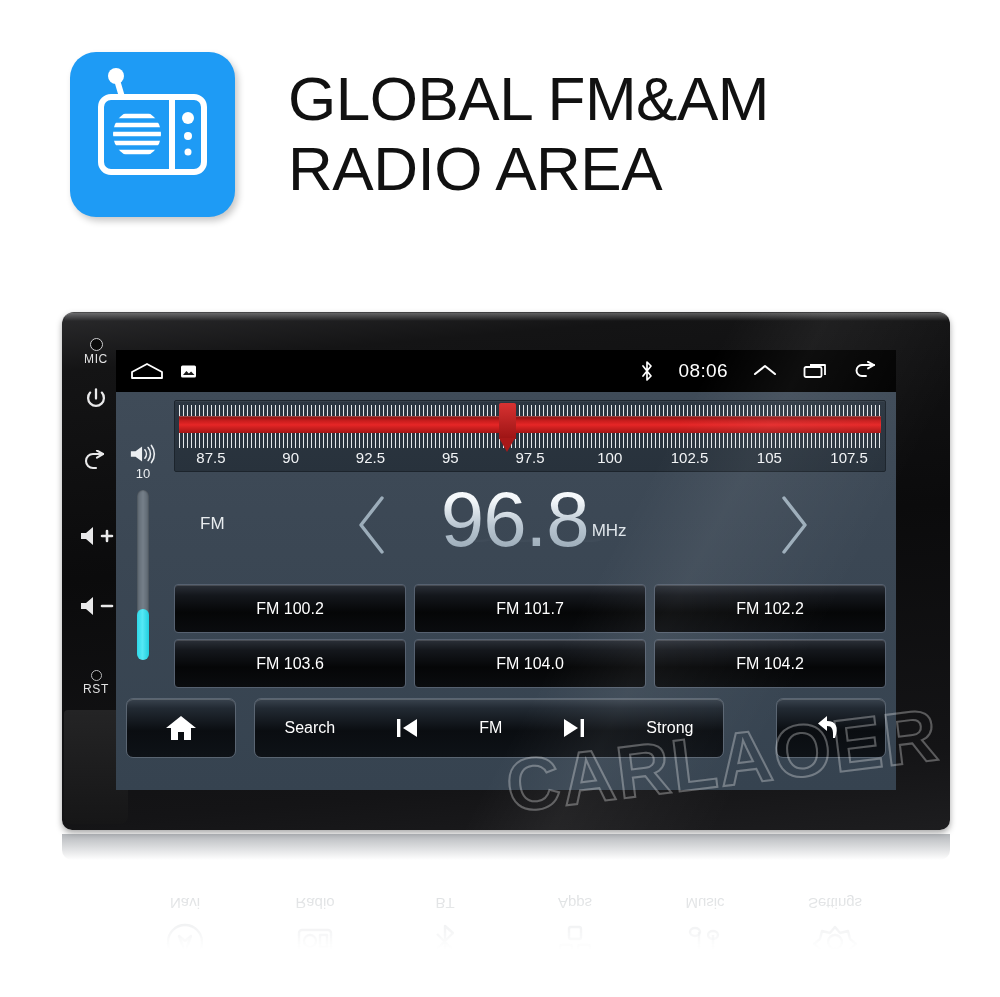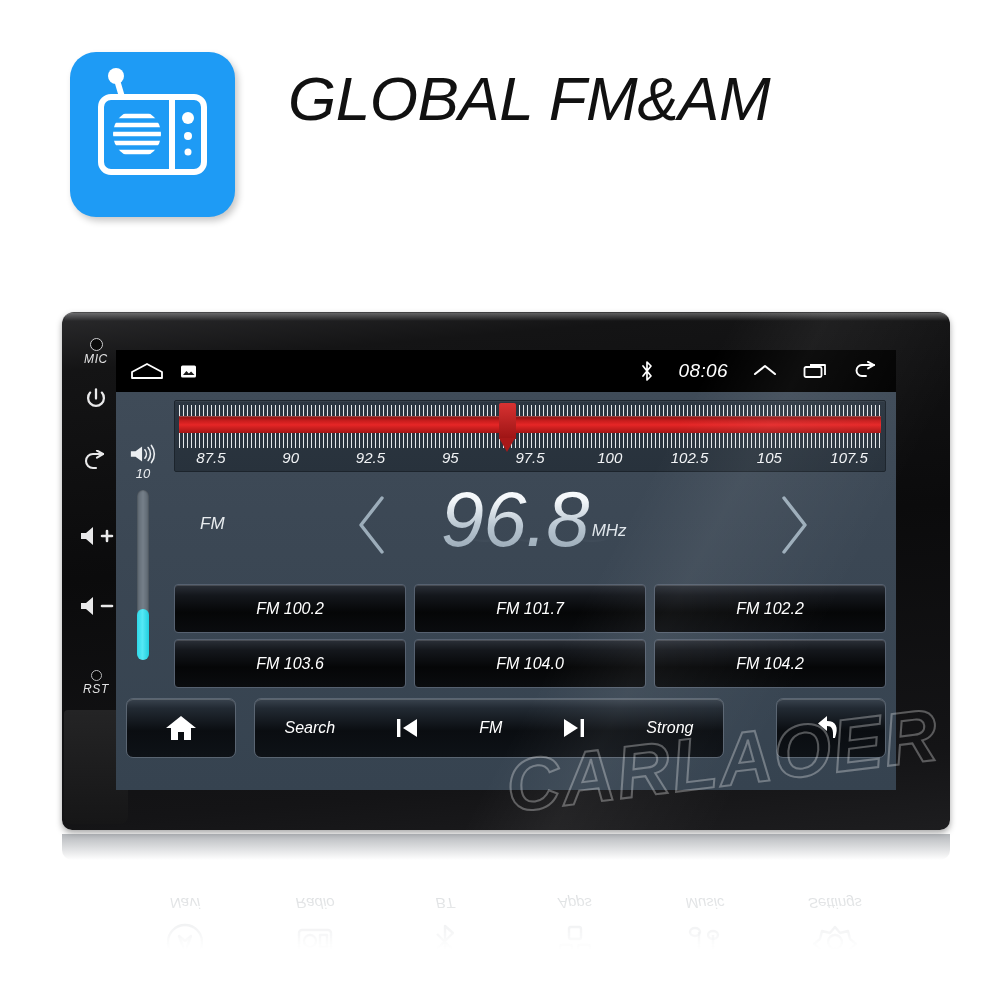--- a/index.html
+++ b/index.html
@@ -2,21 +2,21 @@
 <html><head>
 <meta charset="utf-8">
 <style>
   * { box-sizing: border-box; margin: 0; padding: 0; }
   html, body {
     width: 1000px; height: 997px;
     background: #ffffff;
     font-family: "Liberation Sans", sans-serif;
     overflow: hidden;
   }
-  #page { position: relative; width: 815px; height: 997px; background: #fff; font-style: italic; }
+  #page { position: relative; width: 815px; height: 997px; background: #fff; }
 
   
   .header { position: absolute; left: 0; top: 0; width: 1000px; height: 260px; }
   .app-tile {
     position: absolute; left: 70px; top: 52px;
     width: 165px; height: 165px; border-radius: 26px;
     background: #1e9bf5;
     box-shadow: 3px 4px 7px rgba(0,0,0,.22);
   }
   .app-tile svg { position: absolute; left: 0; top: 0; }
@@ -259,20 +259,21 @@
             <line x1="41" y1="73" x2="93" y2="73"></line>
             <line x1="41" y1="82" x2="93" y2="82"></line>
             <line x1="41" y1="91" x2="93" y2="91"></line>
             <line x1="41" y1="100" x2="93" y2="100"></line>
           </g>
         </g>
       </svg>
     </div>
     <div class="header-title">
       <span>GLOBAL FM&amp;AM</span>
+      <span class="l2">RADIO AREA</span>
     </div>
   </div>
 
   <div class="device">
 
     <div class="keycol">
 
       <div class="key" style="top:26px;">
         <div class="mic-dot"></div>
         <span class="cap">MIC</span>

